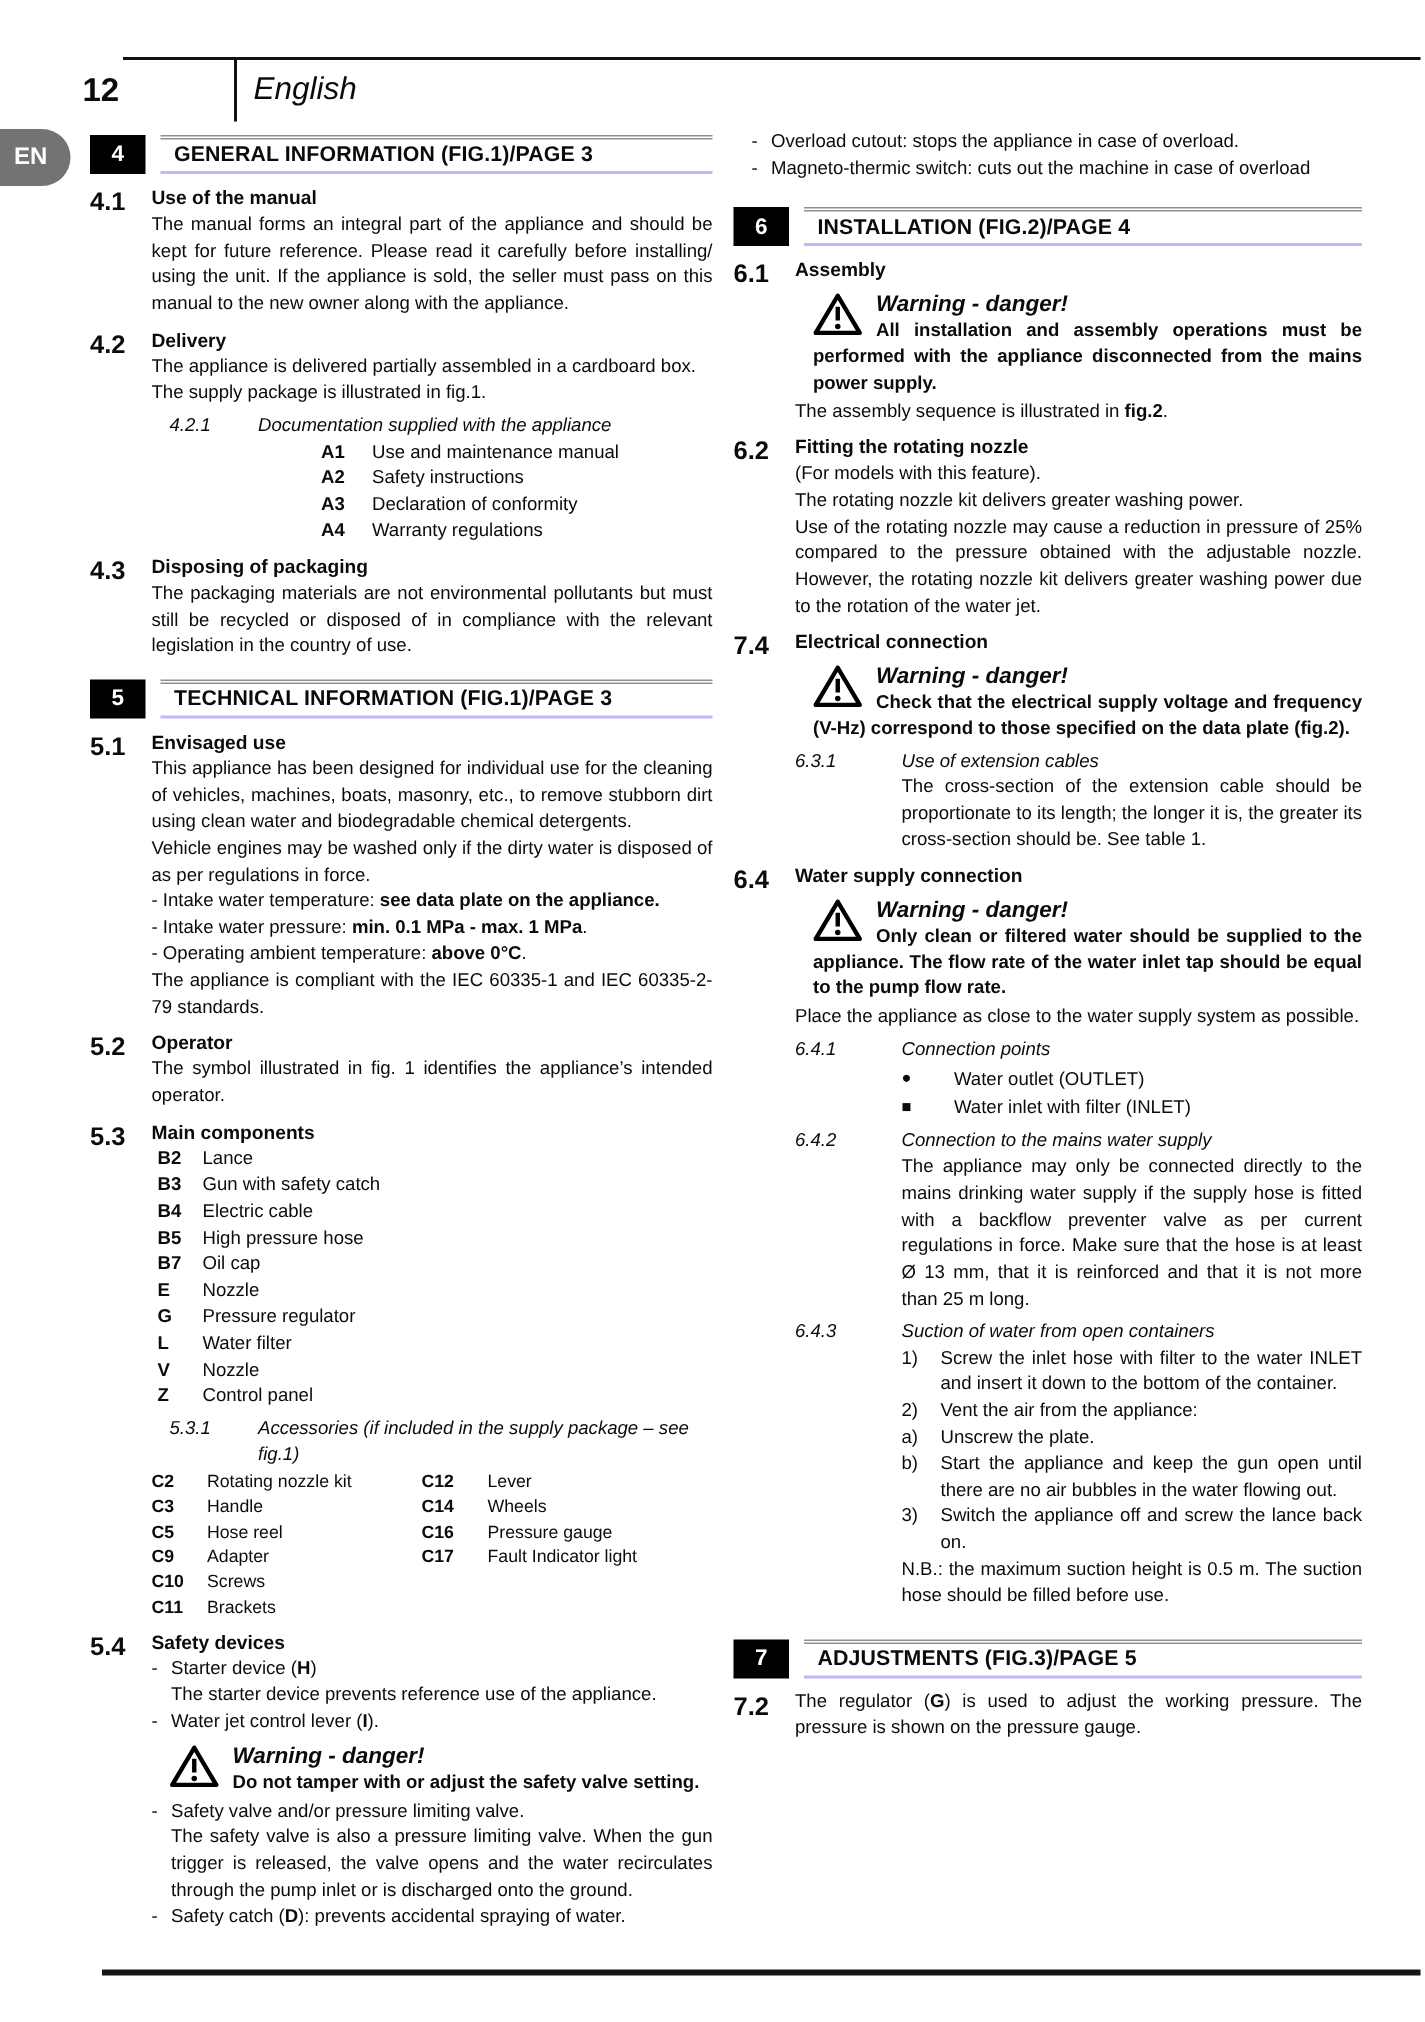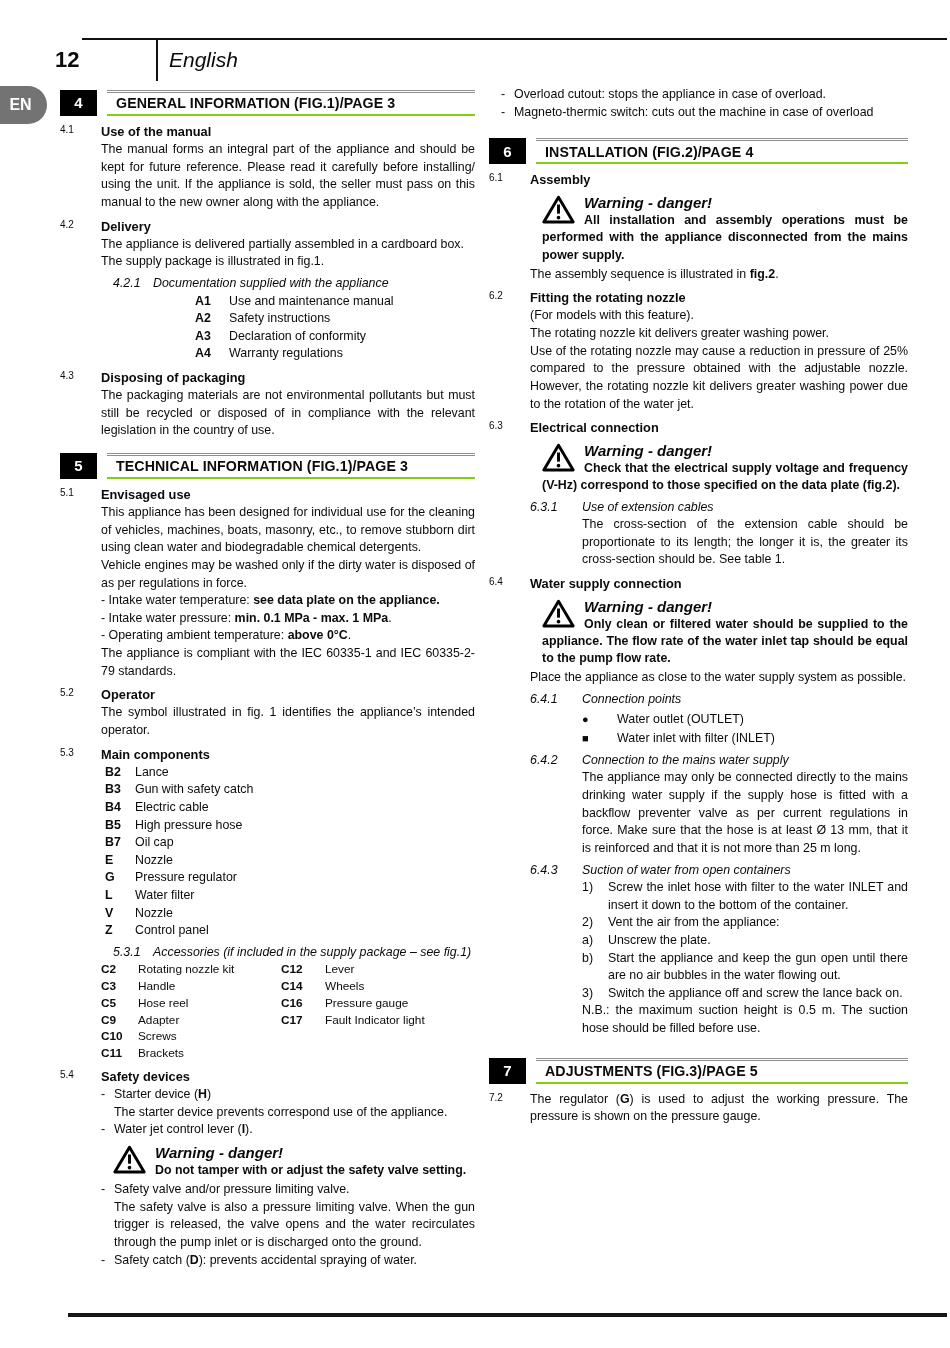--- a/index.html
+++ b/index.html
@@ -21,31 +21,31 @@
 
   .main{position:absolute;left:60px;top:84px;width:848px;display:flex;gap:14px;}
   .col-l{width:415px;flex:none;}
   .col-r{width:419px;flex:none;}
 
   .sechead{display:flex;gap:10px;margin:13px 0 7px 0;align-items:stretch;}
   .sechead:first-child{margin-top:6px;}
   .secnum{background:#000;color:#fff;font-weight:700;font-size:15px;width:37px;flex:none;
     display:flex;align-items:center;justify-content:center;height:26px;}
   .sectitle{flex:1;font-weight:700;font-size:14.2px;border-top:3px double #8f8f8f;
-    border-bottom:2px solid #84cc16;display:flex;align-items:center;padding-left:9px;
+    border-bottom:2px solid #c4b5fd;display:flex;align-items:center;padding-left:9px;
     height:26px;box-sizing:border-box;letter-spacing:.1px;}
 
   .sub{display:flex;margin-top:6px;}
-  .sub>.n{width:41px;flex:none;font-weight:400;font-size:10px;}
+  .sub>.n{width:41px;flex:none;font-weight:700;font-size:17px;}
   .sub>.c{flex:1;min-width:0;}
   .h{font-weight:700;font-size:12.8px;}
   .p{text-align:justify;}
   b,.b{font-weight:700;}
 
-  .sub3{display:flex;margin-top:4px;font-style:normal;}
+  .sub3{display:flex;margin-top:4px;font-style:normal;gap:19px;}
   .sub3-l{margin-left:12px;}
   .sub3-l>.n3{width:40px;}
   .sub3-r>.n3{width:52px;}
   .n3{flex:none;font-style:italic;}
   .c3{flex:1;min-width:0;}
   .t3{font-style:italic;}
 
   .kvlist{margin-left:42px;}
   .kv{display:flex;}
   .kv .k{width:34px;flex:none;font-weight:700;}
@@ -267,21 +267,21 @@
     </div>
 
     <div class="sub">
       <div class="n">5.4</div>
       <div class="c">
         <div class="h">Safety devices</div>
         <div class="di">
             <span class="d">-</span>
           <span class="t"><span>Starter device (</span><b>H</b><span>)</span></span>
           </div>
-        <div class="indent">The starter device prevents correspond use of the appliance.</div>
+        <div class="indent">The starter device prevents reference use of the appliance.</div>
         <div class="di">
             <span class="d">-</span>
           <span class="t"><span>Water jet control lever (</span><b>I</b><span>).</span></span>
           </div>
         <div class="warn">
           <svg viewBox="0 0 36 32">
             <path d="M18 2 L34 29 L2 29 Z" fill="none" stroke="#000" stroke-width="3.2" stroke-linejoin="round"></path>
             <rect x="16.4" y="10" width="3.2" height="10" fill="#000"></rect>
             <circle cx="18" cy="24.4" r="2" fill="#000"></circle>
           </svg>
@@ -340,21 +340,21 @@
       <div class="n">6.2</div>
       <div class="c">
         <div class="h">Fitting the rotating nozzle</div>
         <div class="p">(For models with this feature).</div>
         <div class="p">The rotating nozzle kit delivers greater washing power.</div>
         <div class="p">Use of the rotating nozzle may cause a reduction in pressure of 25% compared to the pressure obtained with the adjustable nozzle. However, the rotating nozzle kit delivers greater washing power due to the rotation of the water jet.</div>
       </div>
     </div>
 
     <div class="sub">
-      <div class="n">6.3</div>
+      <div class="n">7.4</div>
       <div class="c">
         <div class="h">Electrical connection</div>
         <div class="warn">
           <svg viewBox="0 0 36 32">
             <path d="M18 2 L34 29 L2 29 Z" fill="none" stroke="#000" stroke-width="3.2" stroke-linejoin="round"></path>
             <rect x="16.4" y="10" width="3.2" height="10" fill="#000"></rect>
             <circle cx="18" cy="24.4" r="2" fill="#000"></circle>
           </svg>
           <div class="wt">Warning - danger!</div>
           <div class="wb">Check that the electrical supply voltage and frequency (V-Hz) correspond to those specified on the data plate (fig.2).</div>

